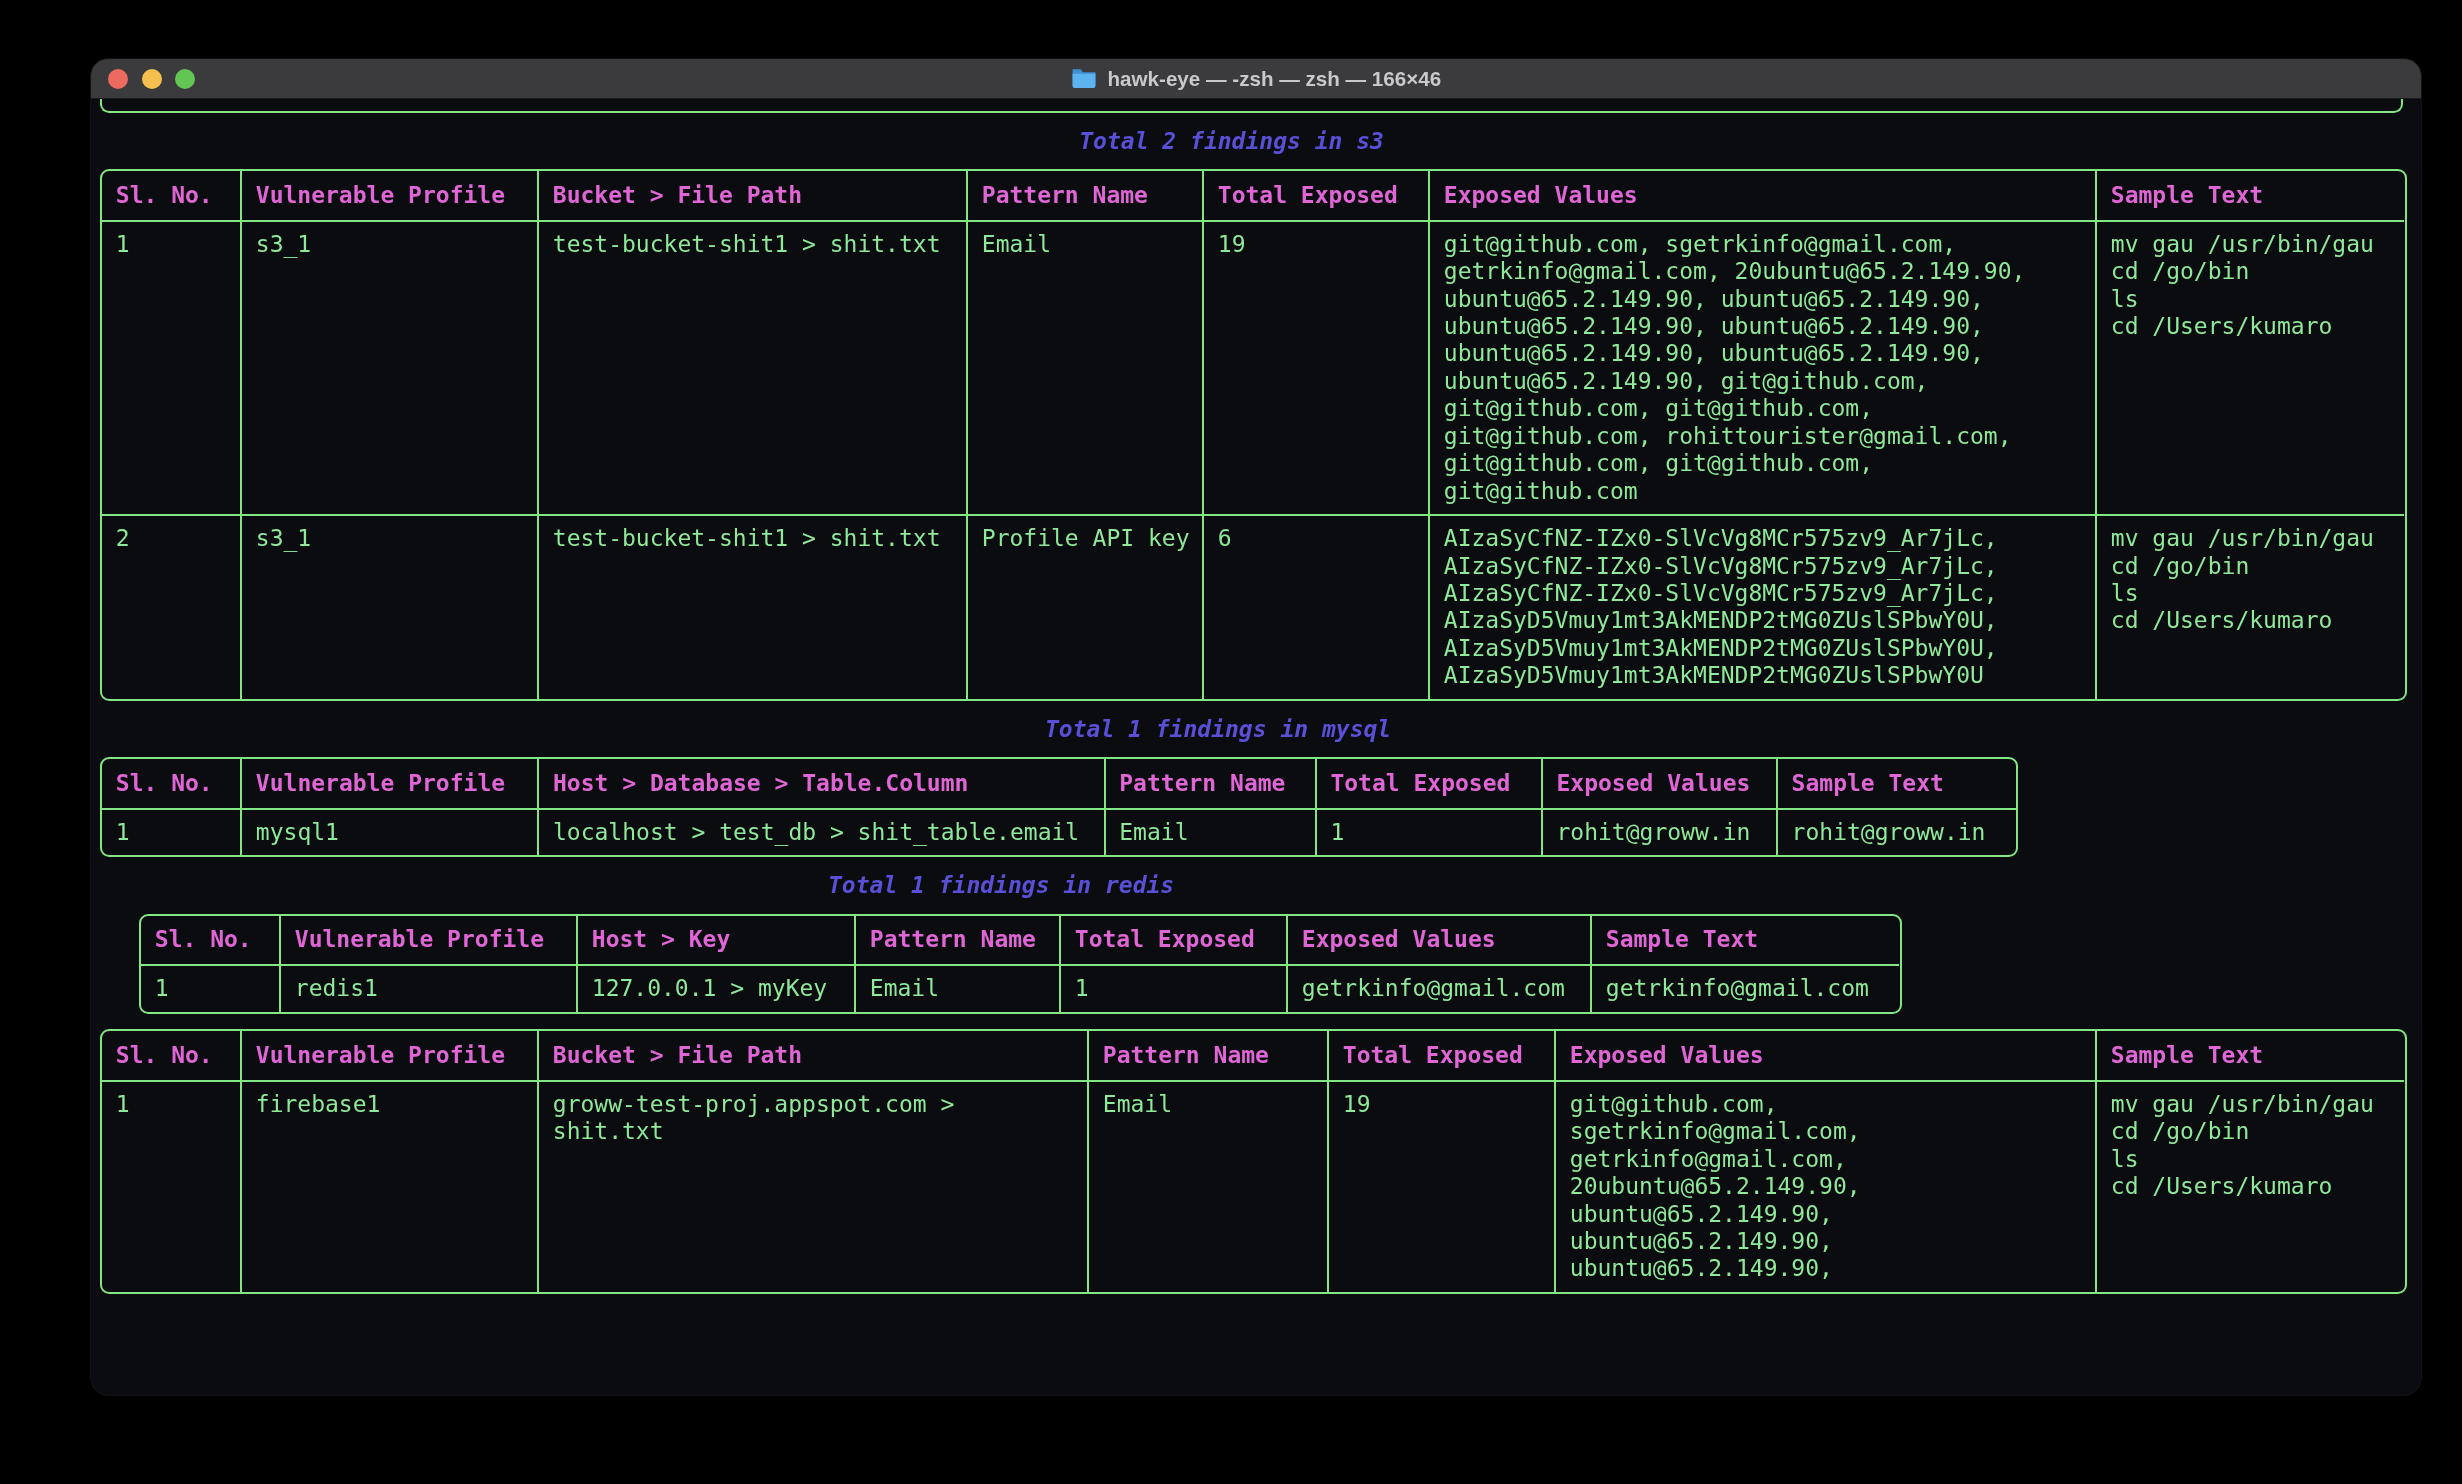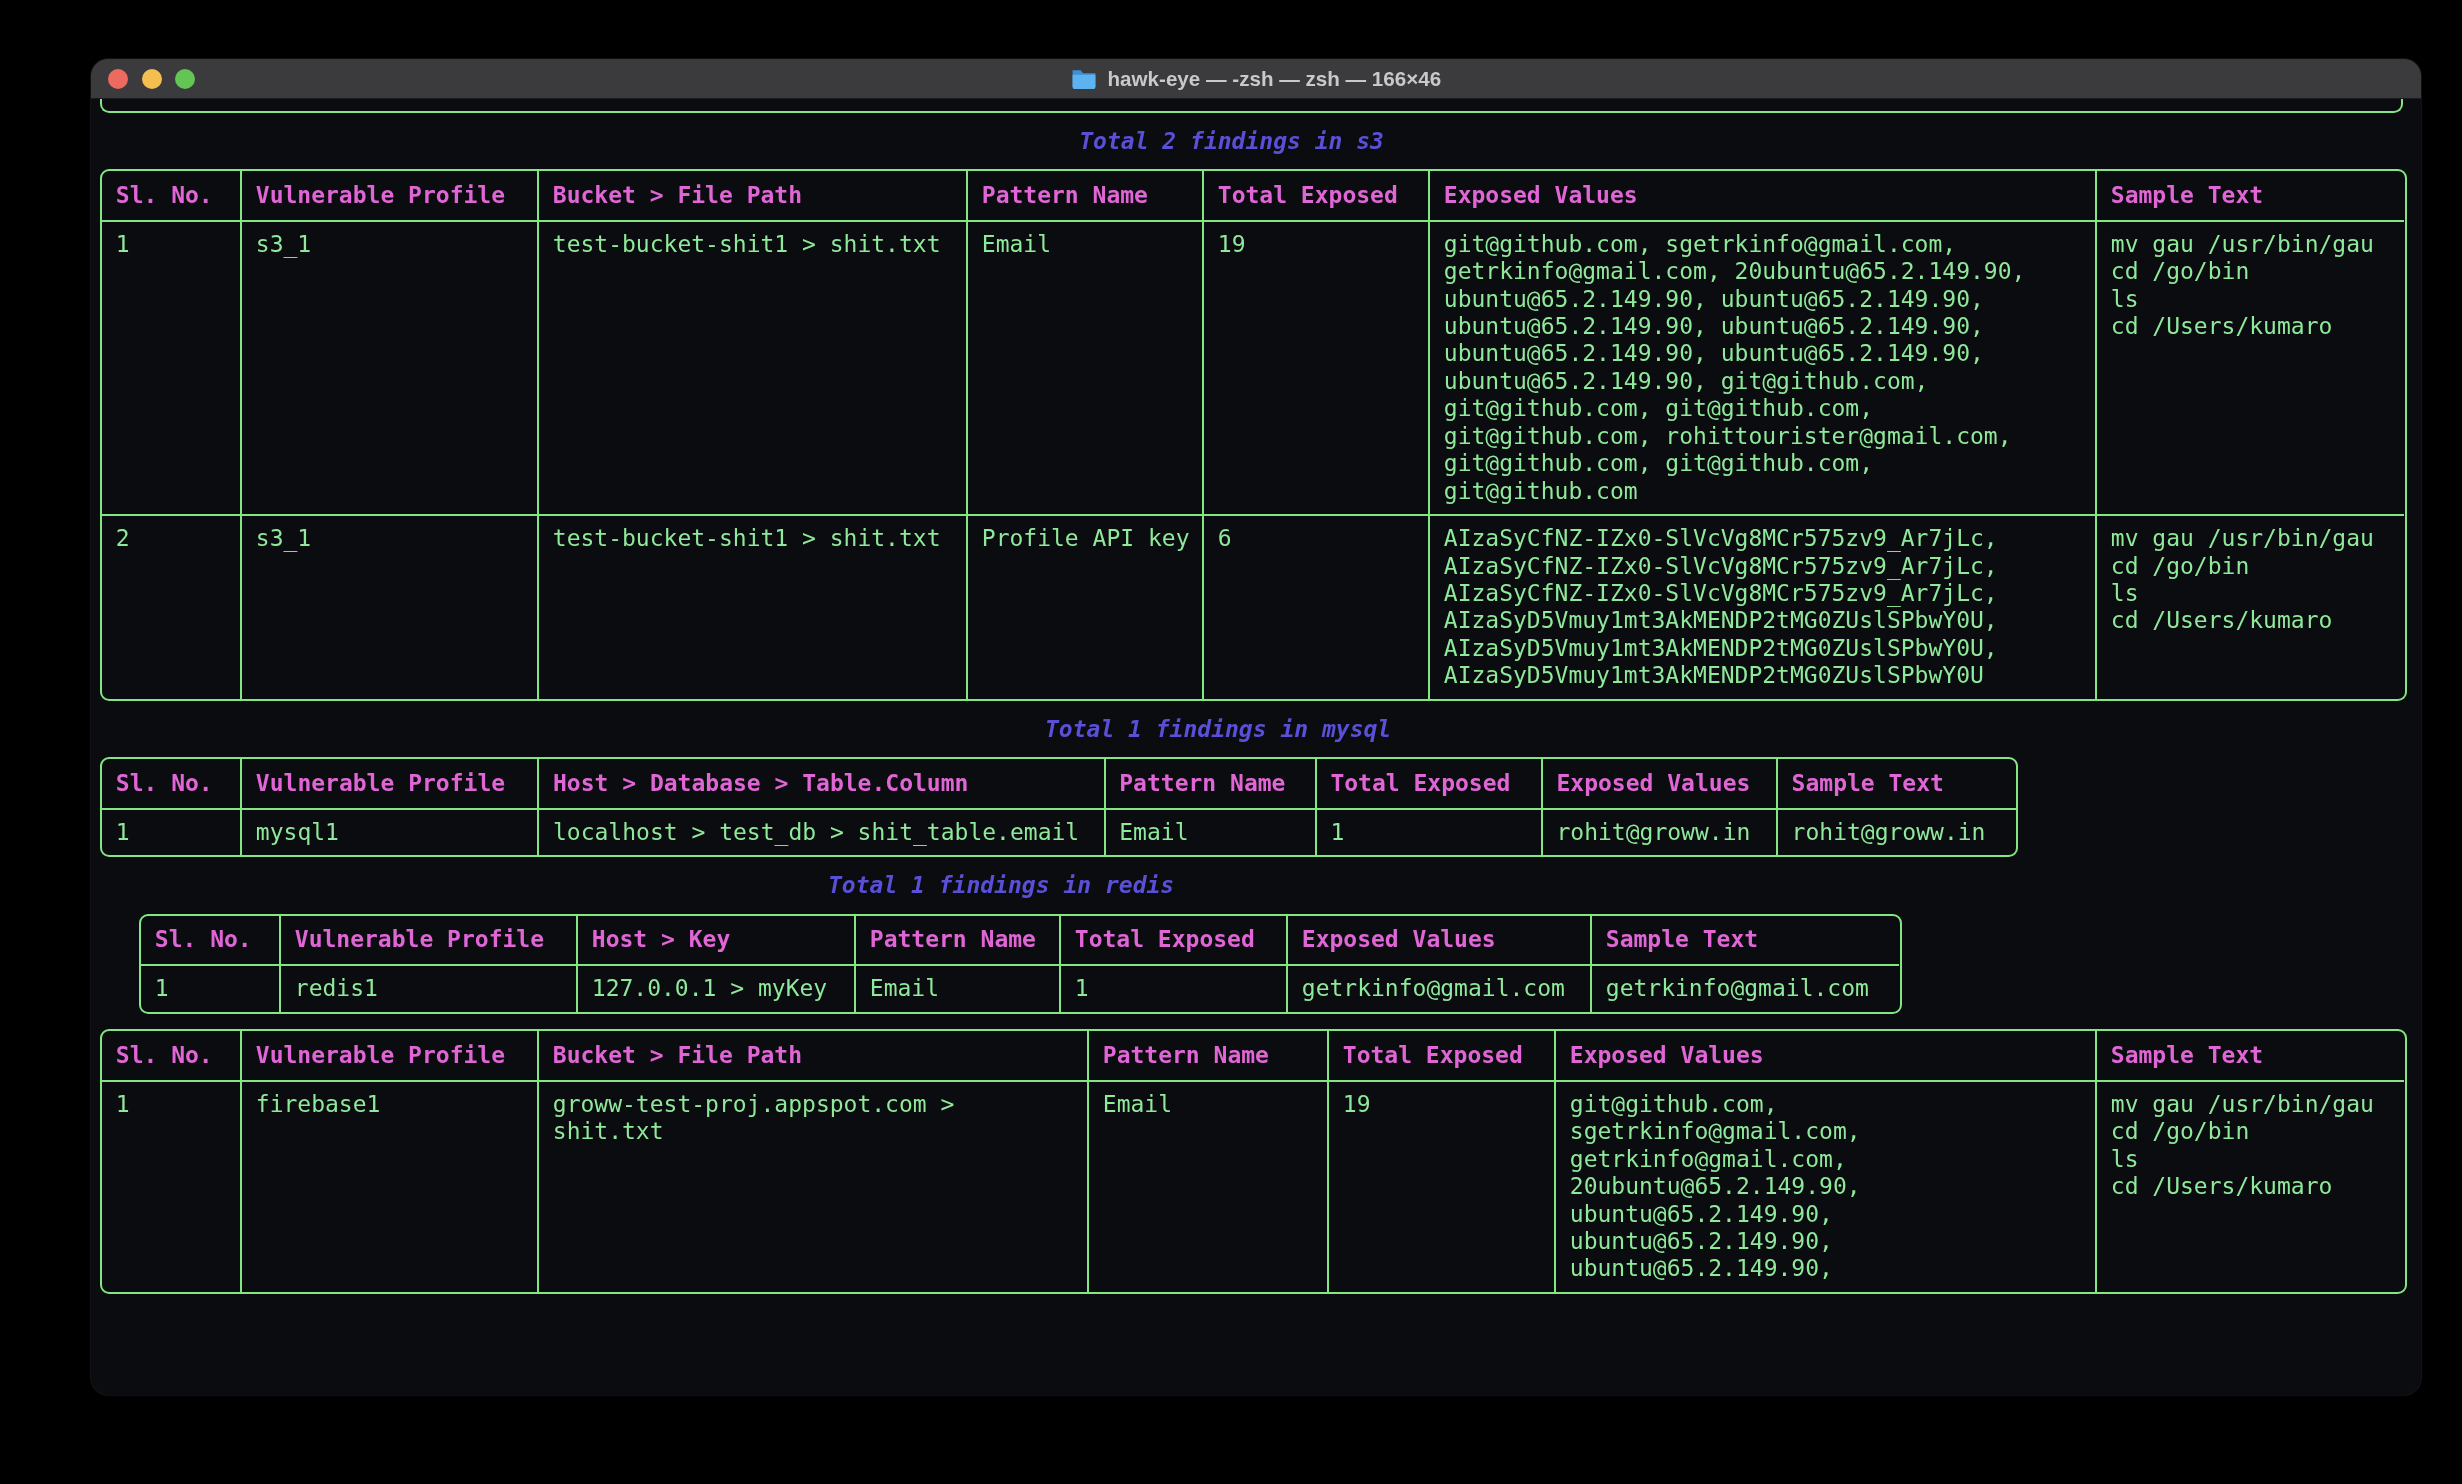--- a/index.html
+++ b/index.html
@@ -28,21 +28,21 @@
   }
   .lights {
     position: absolute; left: 17px; top: 0; height: 100%;
     display: flex; align-items: center; gap: 13.7px;
   }
   .light { width: 20px; height: 20px; border-radius: 50%; display: inline-block; }
   .title {
     color: var(--title-text, #c9c9cb);
     font-family: "Liberation Sans", sans-serif;
     font-size: 20.6px; font-weight: 700;
-    display: flex; align-items: center; gap: 10.7px;
+    display: flex; gap: 10.7px;
   }
   .screen {
     position: relative;
     padding: 0 0 0 9.1px;
     font-size: 23px;
     line-height: 27.4px;
     color: var(--green, #8fe99a);
   }
   .remnant {
     width: 2303px; height: 13.7px;

